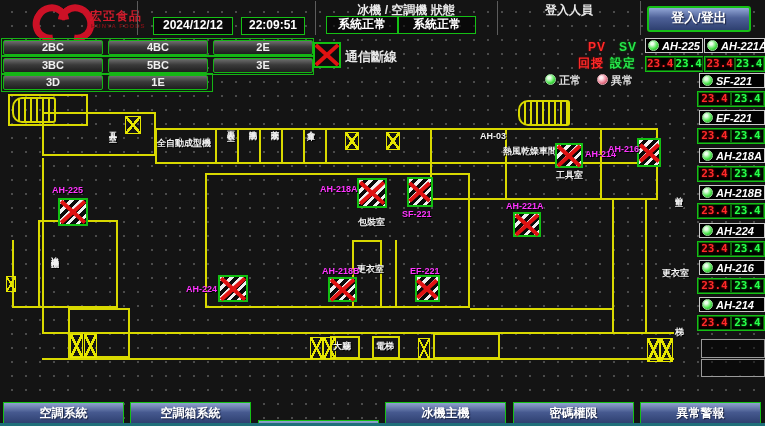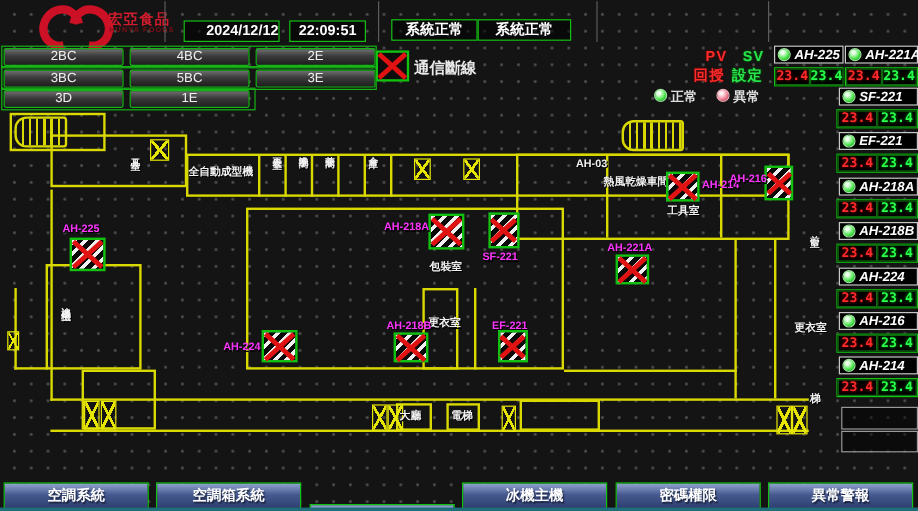--- a/index.html
+++ b/index.html
@@ -16,21 +16,21 @@
   .gbox{position:absolute;border:1px solid #15c015;background:rgba(0,0,0,.55);color:#fff;font-weight:bold;font-size:12px;text-align:center;line-height:15px;white-space:nowrap;}
   .bluebtn{position:absolute;border:2px solid #15c015;border-radius:3px;
     background:linear-gradient(180deg,#93a7d6,#4d6097 45%,#2e4070);
     color:#fff;font-weight:bold;font-size:13px;text-align:center;line-height:20px;text-shadow:1px 1px 1px #1a2340;}
   .navbtn{position:absolute;border:1px solid #15c015;
     background:linear-gradient(180deg,#8fa3cf,#46598f 45%,#2c3e6e);
     color:#fff;font-weight:bold;font-size:12px;text-align:center;line-height:21px;text-shadow:1px 1px 1px #1a2340;}
   .gframe{position:absolute;border:1px solid #15b515;}
   .floorbtn{position:absolute;border:1px solid #15b515;border-radius:2px;
     background:linear-gradient(180deg,#6e6e6e,#3a3a3a 45%,#1e1e1e);
-    color:#f0f0f0;font-weight:normal;font-size:11px;text-align:center;line-height:13px;}
+    color:#f0f0f0;font-weight:bold;font-size:11px;text-align:center;line-height:13px;}
   .led{display:inline-block;width:9px;height:9px;border-radius:50%;flex:none;
     background:radial-gradient(circle at 35% 30%,#ecffec 0 15%,#49e549 60%,#0b7a14);
     border:1px solid #9adf9a;}
   .led.pink{background:radial-gradient(circle at 35% 30%,#ffeef2 0 15%,#ee7d92 60%,#93212f);border:1px solid #e8aab4;}
   .legendtext{position:absolute;color:#dedede;font-size:11px;font-weight:bold;}
   .pvsv{position:absolute;font-weight:bold;font-size:12px;letter-spacing:1px;}
   .pv-c{color:#ff2a2a;text-shadow:0 0 2px #700;}
   .sv-c{color:#27e54d;text-shadow:0 0 2px #070;}
   
   .frame{position:absolute;border:2px solid #d9d900;}
@@ -72,26 +72,29 @@
     <div class="arc" style="left:58px;top:4px;border-left-color:transparent;transform:rotate(-35deg);"></div>
     <div class="brand1" style="left:90px;top:8px;">宏亞食品</div>
     <div class="brand2" style="left:91px;top:23px;">HUNYA FOODS</div>
   </div>
 
   <div class="vdiv" style="left:137px;"></div>
   <div class="vdiv" style="left:315px;"></div>
   <div class="vdiv" style="left:497px;"></div>
   <div class="vdiv" style="left:640px;"></div>
 
-  <div class="gbox" style="left:153px;top:17px;width:78px;height:16px;text-align:right;">2024/12/12</div>
+  <div class="gbox" style="left:153px;top:17px;width:78px;height:16px;">2024/12/12</div>
   <div class="gbox" style="left:241px;top:17px;width:62px;height:16px;">22:09:51</div>
 
+  <div class="hdrlabel" style="left:318px;top:2px;width:176px;">冰機 / 空調機 狀態</div>
   <div class="gbox" style="left:326px;top:16px;width:70px;height:16px;">系統正常</div>
   <div class="gbox" style="left:398px;top:16px;width:76px;height:16px;">系統正常</div>
 
+  <div class="hdrlabel" style="left:500px;top:2px;width:138px;">登入人員</div>
+  <div class="bluebtn" style="left:647px;top:6px;width:100px;height:22px;">登入/登出</div>
 
   <div id="floor-nav">
       <div class="gframe" style="position: absolute; left: 1px; top: 38px; width: 311px; height: 17px;"></div>
       <div class="gframe" style="position: absolute; left: 1px; top: 55px; width: 311px; height: 18px;"></div>
       <div class="gframe" style="position: absolute; left: 1px; top: 73px; width: 210px; height: 17px;"></div>
       <div class="floorbtn" style="position: absolute; left: 3px; top: 40px; width: 98px; height: 13px;">2BC</div>
       <div class="floorbtn" style="position: absolute; left: 108px; top: 40px; width: 98px; height: 13px;">4BC</div>
       <div class="floorbtn" style="position: absolute; left: 213px; top: 40px; width: 98px; height: 13px;">2E</div>
       <div class="floorbtn" style="position: absolute; left: 3px; top: 57.5px; width: 98px; height: 13px;">3BC</div>
       <div class="floorbtn" style="position: absolute; left: 108px; top: 57.5px; width: 98px; height: 13px;">5BC</div>

